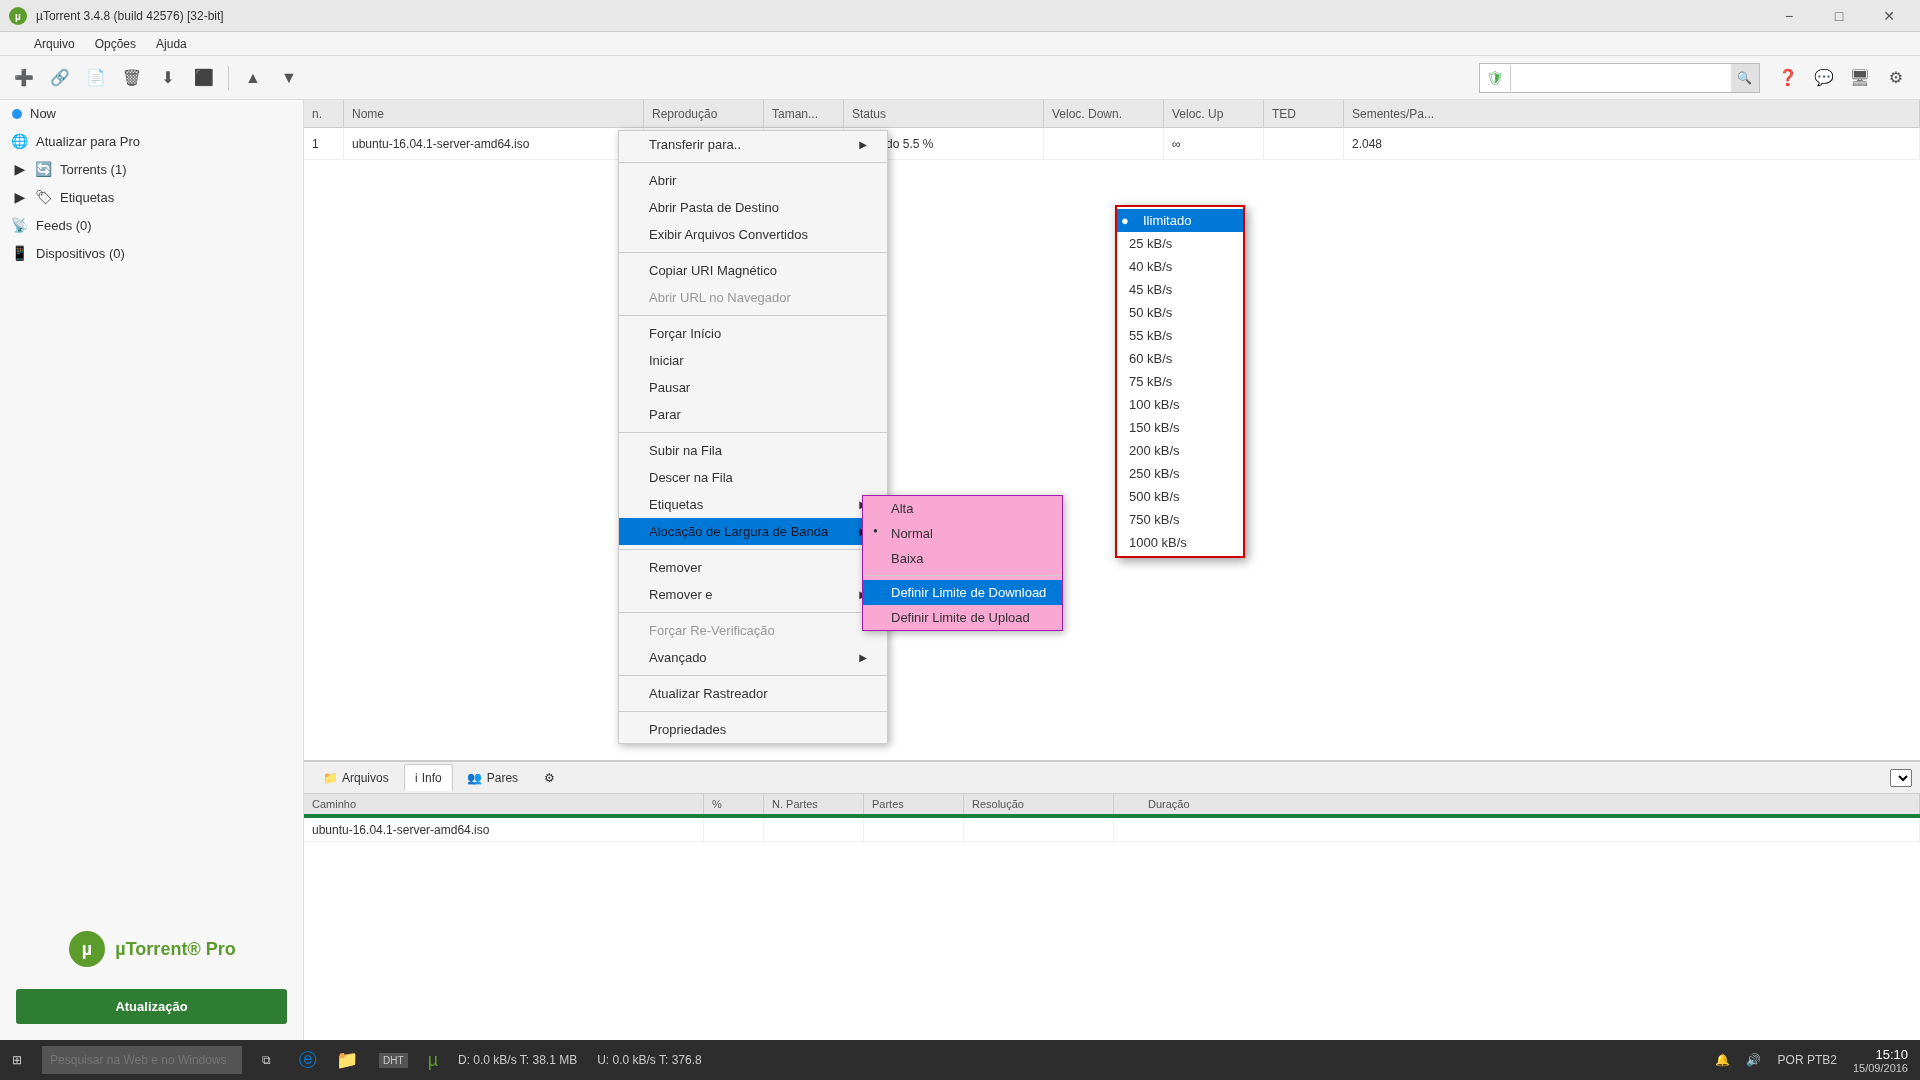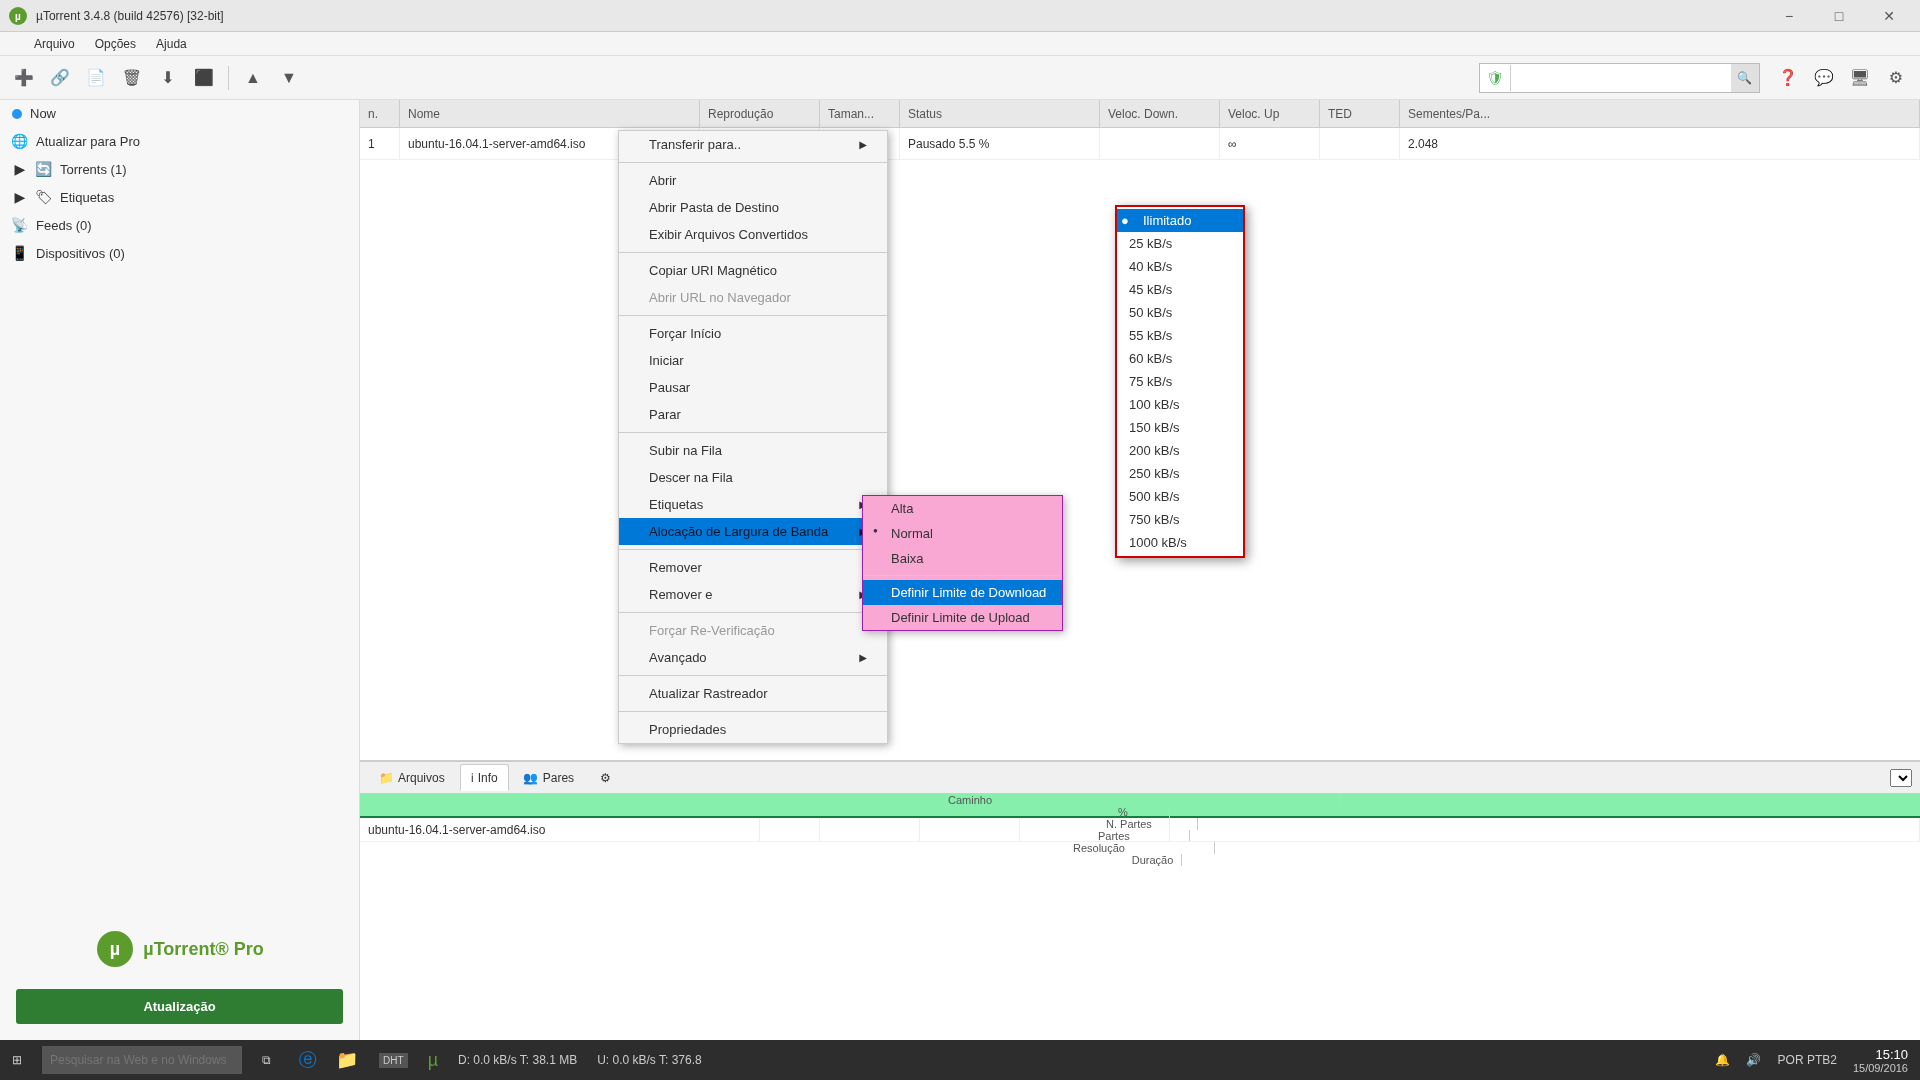--- a/index.html
+++ b/index.html
@@ -46,21 +46,21 @@
     .tb-sep { width: 1px; height: 24px; background: #ccc; margin: 0 4px; }
     .tb-search-area { margin-left: auto; display: flex; align-items: center; gap: 4px; }
     .tb-search-box { width: 220px; height: 28px; border: 1px solid #ccc; padding: 0 8px; font-size: 12px; background: white; }
     .tb-search-icon { width: 28px; height: 28px; background: #e0e0e0; border: 1px solid #ccc; display: flex; align-items: center; justify-content: center; cursor: pointer; }
 
     
     .main-layout { display: flex; height: calc(1080px - 32px - 24px - 44px - 40px); }
 
     
     .sidebar {
-      width: 360px;
+      width: 304px;
       background: #f7f7f7;
       border-right: 1px solid #ddd;
       display: flex;
       flex-direction: column;
       flex-shrink: 0;
     }
     .sidebar-item { display: flex; align-items: center; gap: 8px; padding: 6px 12px; cursor: pointer; font-size: 13px; color: #333; }
     .sidebar-dot { width: 10px; height: 10px; border-radius: 50%; background: #2196f3; flex-shrink: 0; }
     .sidebar-icon { width: 16px; height: 16px; flex-shrink: 0; display: flex; align-items: center; justify-content: center; font-size: 14px; }
     .sidebar-update-btn {
@@ -94,21 +94,21 @@
     .torrent-row { display: flex; align-items: center; height: 32px; background: white; border-bottom: 1px solid #eee; }
     .torrent-cell { padding: 0 8px; font-size: 12px; color: #333; border-right: 1px solid #eee; height: 100%; display: flex; align-items: center; white-space: nowrap; flex-shrink: 0; overflow: hidden; }
 
     
     .bottom-panel { height: 280px; border-top: 2px solid #ccc; display: flex; flex-direction: column; }
     .bottom-tabs { display: flex; background: #f0f0f0; border-bottom: 1px solid #ccc; height: 32px; align-items: center; padding: 0 8px; gap: 4px; }
     .btab { padding: 4px 10px; font-size: 12px; cursor: pointer; display: flex; align-items: center; gap: 4px; color: #333; border: 1px solid transparent; border-radius: 3px 3px 0 0; }
     .btab.active { background: white; border-color: #ccc; border-bottom-color: white; }
 
     .bottom-content { flex: 1; background: white; overflow: hidden; display: flex; flex-direction: column; }
-    .bottom-list-header { display: flex; background: #86efac; border-bottom: 2px solid #15803d; height: 24px; align-items: center; flex-direction: column; }
+    .bottom-list-header { display: flex; background: #e5e5e5; border-bottom: 4px solid #15803d; height: 24px; align-items: center; }
     .bl-col { padding: 0 8px; font-size: 11px; color: #555; border-right: 1px solid #ccc; height: 100%; display: flex; align-items: center; white-space: nowrap; }
 
     .bottom-row { display: flex; height: 24px; align-items: center; border-bottom: 1px solid #f0f0f0; }
     .br-cell { padding: 0 8px; font-size: 12px; color: #333; border-right: 1px solid #eee; height: 100%; display: flex; align-items: center; white-space: nowrap; overflow: hidden; }
 
     
     .status-bar {
       height: 40px;
       background: #2d2d2d;
       display: flex;
@@ -329,21 +329,21 @@
           <span>⚙</span>
         </div>
         <div style="margin-left:auto;">
           <select style="font-size:12px;"></select>
         </div>
       </div>
       <div class="bottom-content">
         <div class="bottom-list-header">
           <div class="bl-col" style="width:400px;">Caminho</div>
           <div class="bl-col" style="width:60px;">%</div>
-          <div class="bl-col" style="width:100px;margin-left:16px;">N. Partes</div>
+          <div class="bl-col" style="width:100px;">N. Partes</div>
           <div class="bl-col" style="width:100px;">Partes</div>
           <div class="bl-col" style="width:150px;">Resolução</div>
           <div class="bl-col" style="flex:1;margin-left:26px;">Duração</div>
         </div>
         <div class="bottom-row">
           <div class="br-cell" style="width:400px;">ubuntu-16.04.1-server-amd64.iso</div>
           <div class="br-cell" style="width:60px;"></div>
           <div class="br-cell" style="width:100px;"></div>
           <div class="br-cell" style="width:100px;"></div>
           <div class="br-cell" style="width:150px;"></div>

